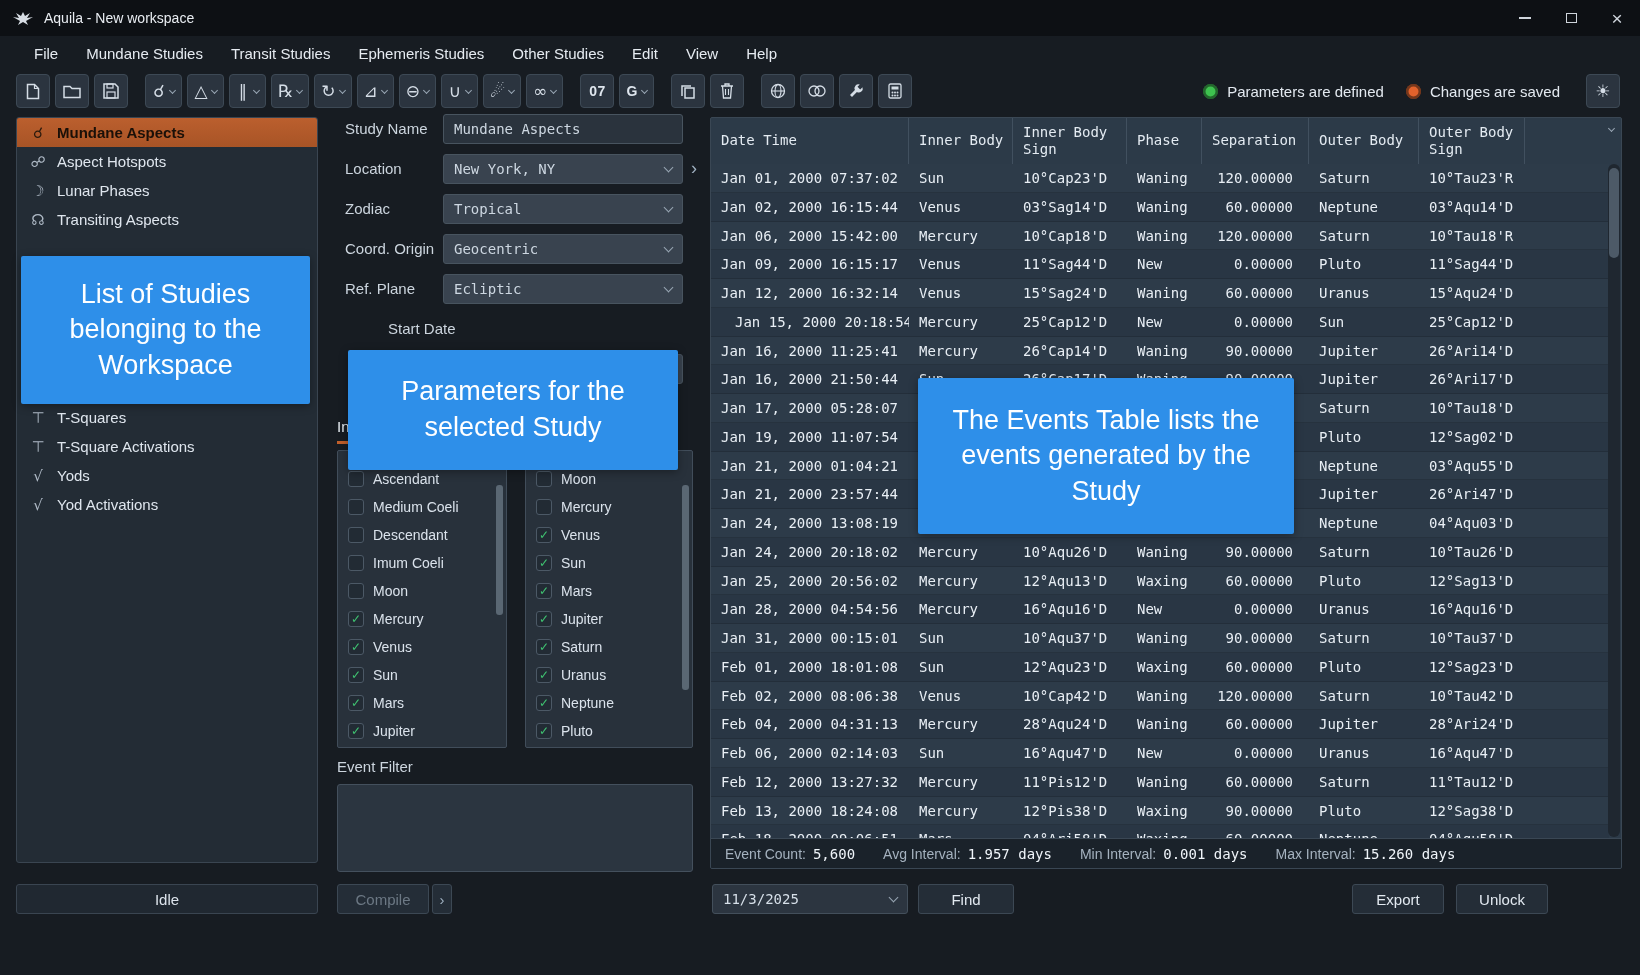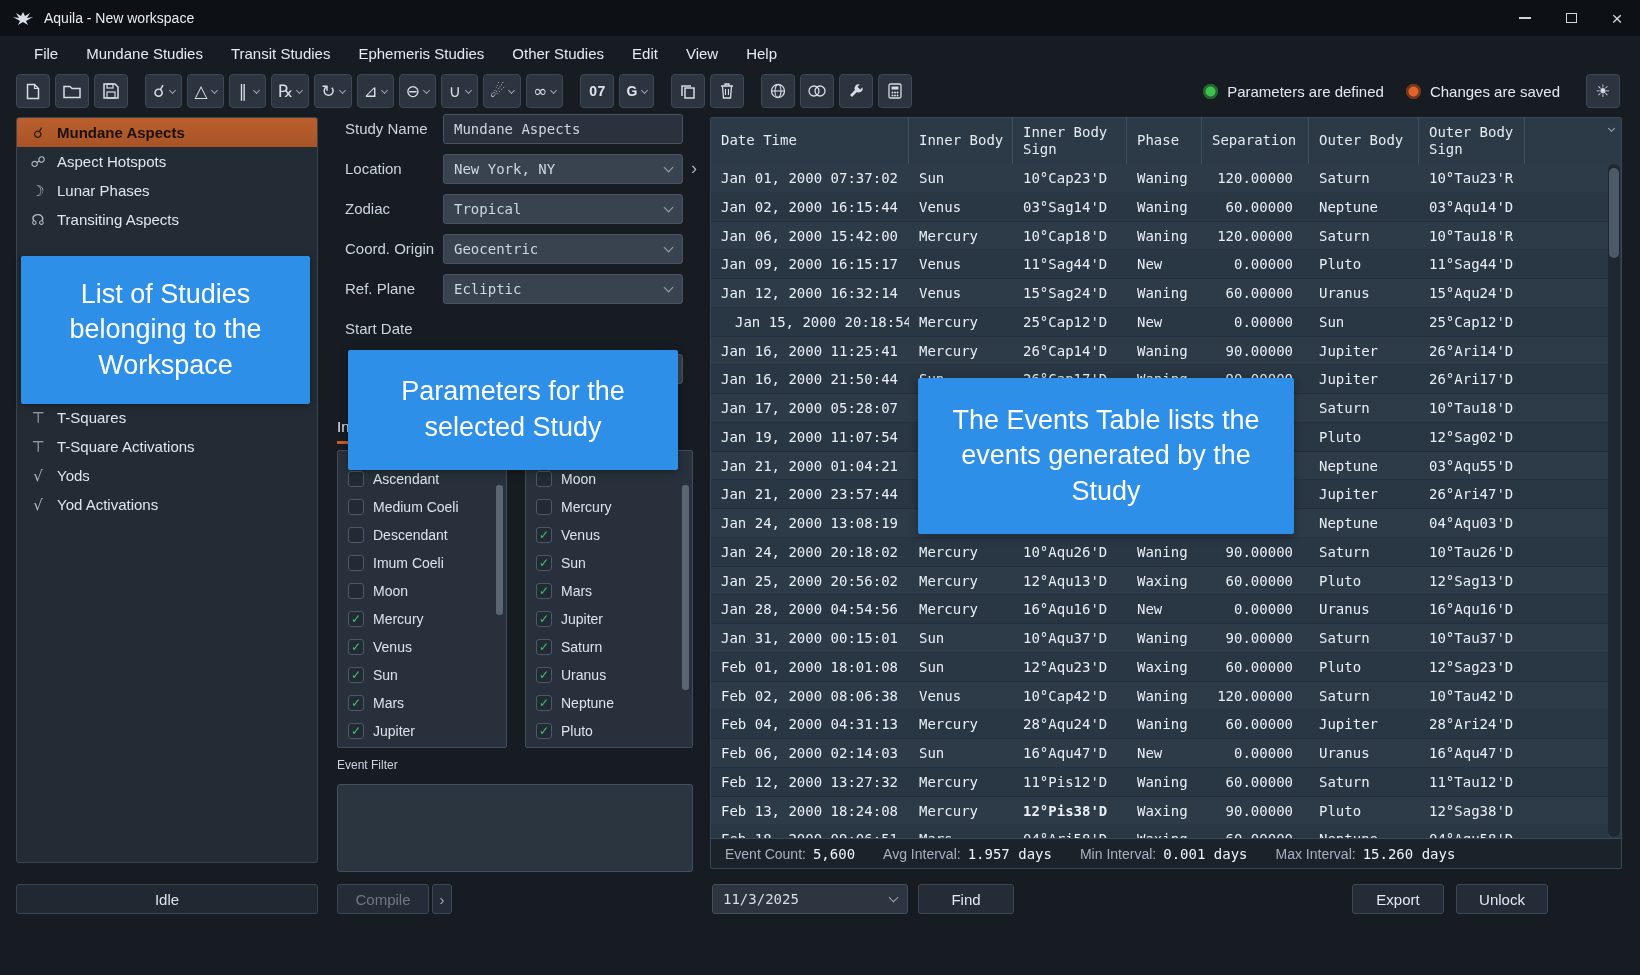--- a/index.html
+++ b/index.html
@@ -59,21 +59,21 @@
   .chk-list{position:absolute;top:450px;width:170px;height:298px;background:#28313b;border:1px solid #414d5a;border-radius:2px;overflow:hidden;}
   #inner-list{left:337px;}
   #outer-list{left:525px;width:168px;}
   .chk-list .rows{padding-top:14px;}
   .chk-row{height:28px;display:flex;align-items:center;gap:9px;padding-left:10px;font-size:14px;color:#dbe3ec;}
   .checkbox{width:16px;height:16px;border-radius:3px;border:1px solid #4c5966;background:#222b34;display:flex;align-items:center;justify-content:center;font-size:12px;line-height:12px;color:transparent;flex:0 0 16px;}
   .checkbox.checked{color:#3fc070;}
   .list-scroll{position:absolute;right:2px;top:4px;bottom:4px;width:8px;}
   .list-scroll .thumb{position:absolute;left:0;width:7px;border-radius:3px;background:#5a6773;}
 
-  #filter-label{position:absolute;left:337px;top:758px;font-size:12px;color:#ccd5de;}
+  #filter-label{position:absolute;left:337px;top:758px;font-size:15px;color:#ccd5de;}
   #event-filter{position:absolute;left:337px;top:784px;width:356px;height:88px;background:#2b3540;border:1px solid #44505d;border-radius:3px;resize:none;outline:none;color:#dfe6ee;font-family:"DejaVu Sans Mono",monospace;}
   #compile-btn{position:absolute;left:337px;top:884px;width:92px;height:30px;background:#242d37;border:1px solid #3c4854;border-radius:3px;display:flex;align-items:center;justify-content:center;font-size:15px;color:#6c7884;}
   #compile-expand{position:absolute;left:432px;top:884px;width:20px;height:30px;background:#242d37;border:1px solid #3c4854;border-radius:3px;display:flex;align-items:center;justify-content:center;color:#9fb0c0;font-size:15px;}
 
   
   #table-panel{position:absolute;left:710px;top:117px;width:912px;height:752px;background:#2c3a48;border:1px solid #3a4754;border-radius:2px;overflow:hidden;}
   #t-header{position:absolute;left:0;top:0;width:898px;height:46px;display:flex;}
   .th{display:flex;align-items:center;padding:4px 8px 4px 10px;font-family:"DejaVu Sans Mono",monospace;font-size:14px;color:#e4ebf2;border-right:1px solid #41505f;line-height:1.25;}
   .th.filler{border-right:none;}
   #t-rows{position:absolute;left:0;top:46px;width:898px;height:676px;overflow:hidden;}
@@ -343,21 +343,21 @@
     <div class="f-label" style="top: 120px;">Coord. Origin</div>
     <div class="f-field" style="top: 120px;">
       <span class="f-value">Geocentric</span>
       <span class="chev"></span>
     </div>
     <div class="f-label" style="top: 160px;">Ref. Plane</div>
     <div class="f-field" style="top: 160px;">
       <span class="f-value">Ecliptic</span>
       <span class="chev"></span>
     </div>
-    <div class="f-label" style="top: 200px;">Start Date</div>
+    <div class="f-label" style="top: 200px; margin-left: 43px;">Start Date</div>
     <div class="f-label" style="top: 240px;"></div>
     <div class="f-field" style="top: 240px;">
       <span class="f-value"></span>
       <span class="chev"></span>
     </div>
   </div>
 <div id="tab-inner">
   <span>In</span>
 </div>
 <div id="tab-underline"></div>
@@ -686,21 +686,21 @@
         <div class="td col-1" style="width: 104px;">Mercury</div>
         <div class="td col-2" style="width: 114px;">11°Pis12'D</div>
         <div class="td col-3" style="width: 75px;">Waning</div>
         <div class="td col-4" style="width: 107px;">60.00000</div>
         <div class="td col-5" style="width: 110px;">Saturn</div>
         <div class="td col-6" style="width: 106px;">11°Tau12'D</div>
       </div>
       <div class="trow odd">
         <div class="td col-0" style="width: 198px;">Feb 13, 2000 18:24:08</div>
         <div class="td col-1" style="width: 104px;">Mercury</div>
-        <div class="td col-2" style="width: 114px; font-weight: bold;">12°Pis38'D</div>
+        <div class="td col-2" style="width: 114px;">12°Pis38'D</div>
         <div class="td col-3" style="width: 75px;">Waxing</div>
         <div class="td col-4" style="width: 107px;">90.00000</div>
         <div class="td col-5" style="width: 110px;">Pluto</div>
         <div class="td col-6" style="width: 106px;">12°Sag38'D</div>
       </div>
       <div class="trow even">
         <div class="td col-0" style="width: 198px;">Feb 18, 2000 09:06:51</div>
         <div class="td col-1" style="width: 104px;">Mars</div>
         <div class="td col-2" style="width: 114px;">04°Ari58'D</div>
         <div class="td col-3" style="width: 75px;">Waxing</div>

